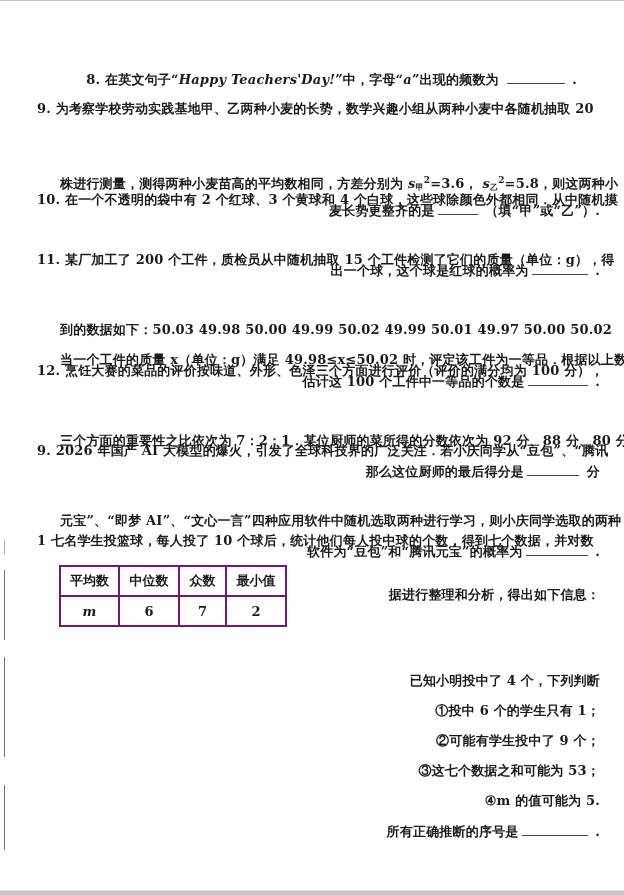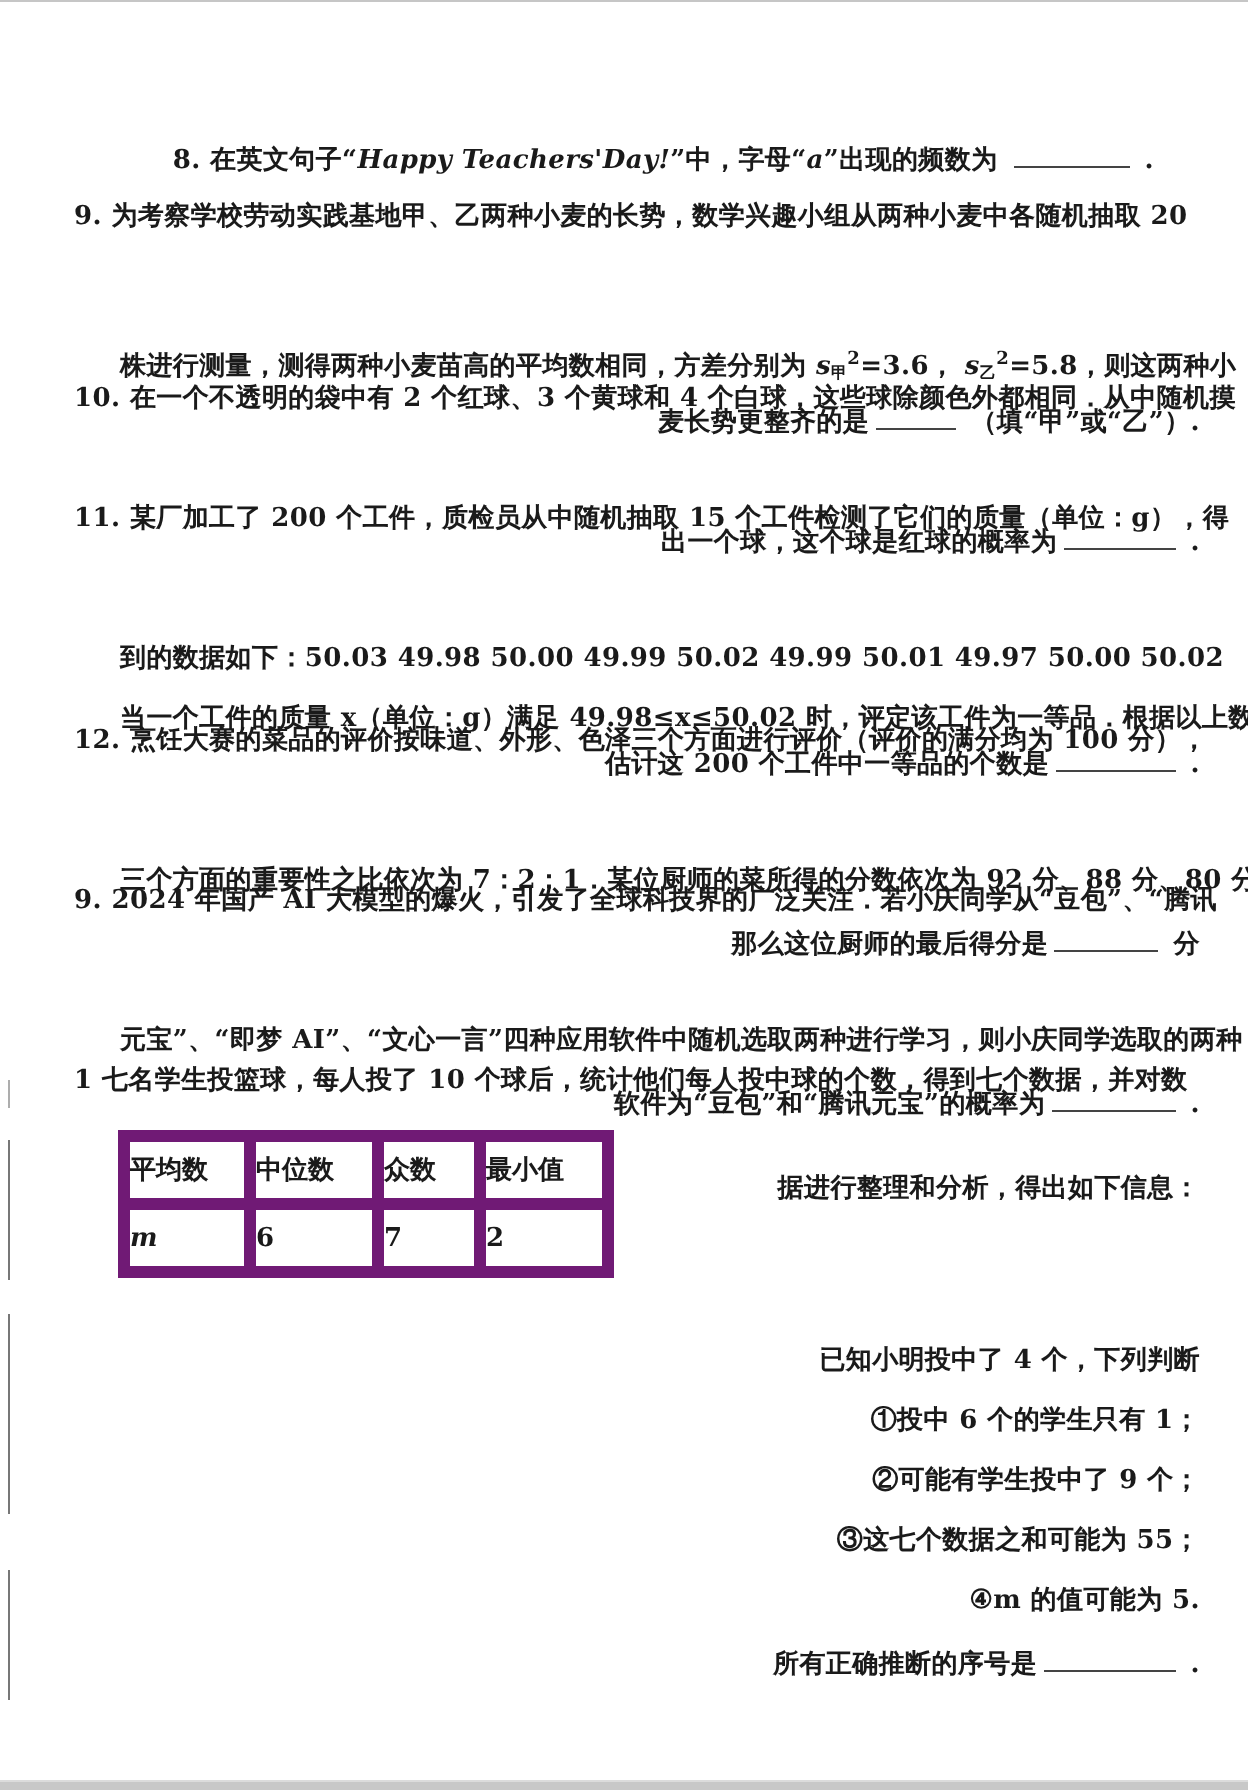--- a/index.html
+++ b/index.html
@@ -8,21 +8,21 @@
     font-family:"DejaVu Serif", "Liberation Serif", serif; color:#1a1a1a;
   }
   .topline { position:absolute; left:0; top:0; width:624px; height:1px; background:#c6c6c6; }
   .bottomband { position:absolute; left:0; bottom:0; width:624px; height:4px; background:#c8c8c8; border-top:1px solid #dcdcdc; }
   .edgemark { position:absolute; left:4px; width:1px; background:#777; }
   .q { position:absolute; left:37px; width:540px; font-size:13px; font-weight:bold; line-height:14px; letter-spacing:0.2px; white-space:nowrap;text-align:right; }
   .indent { left:60px;margin-top:40px; }
   .blank { display:inline-block; border-bottom:1px solid #444; height:11px; vertical-align:baseline; margin:0 3px; }
   .i { font-style:italic; font-weight:bold; }
   table.stats { position:absolute; left:59px; top:565px; border-collapse:collapse; font-size:13px; font-weight:bold; }
-  table.stats td { border:6px solid #701a75; text-align:left; height:28px; padding:0; }
+  table.stats td { border:2px solid #701a75; text-align:center; height:28px; padding:0; }
   .sub { font-size:8px; vertical-align:-2px; }
   .sup { font-size:9px; vertical-align:5px; }
 </style>
 </head>
 <body>
 
 <div class="topline"></div>
 
 <div class="edgemark" style="top:540px;height:14px;opacity:.6"></div>
 <div class="edgemark" style="top:570px;height:70px"></div>
@@ -63,39 +63,39 @@
   <span>11.</span>
   <span>某厂加工了 200 个工件，质检员从中随机抽取 15 个工件检测了它们的质量（单位：g），得</span>
 </div>
 <div class="q indent" style="top:283px">
   <span>到的数据如下：50.03 49.98 50.00 49.99 50.02 49.99 50.01 49.97 50.00 50.02</span>
 </div>
 <div class="q indent" style="top:313px">
   <span>当一个工件的质量 x（单位：g）满足 49.98≤x≤50.02 时，评定该工件为一等品．根据以上数据，</span>
 </div>
 <div class="q indent" style="top:334px">
-  <span>估计这 200 个工件中一等品的个数是</span><span class="blank" style="width:60px"></span>
+  <span>估计这 100 个工件中一等品的个数是</span><span class="blank" style="width:60px"></span>
   <span>.</span>
 </div>
 
 <div class="q" style="top:364px">
   <span>12.</span>
   <span>烹饪大赛的菜品的评价按味道、外形、色泽三个方面进行评价（评价的满分均为 100 分），</span>
 </div>
 <div class="q indent" style="top:394px">
   <span>三个方面的重要性之比依次为 7：2：1．某位厨师的菜所得的分数依次为 92 分、88 分、80 分，</span>
 </div>
 <div class="q indent" style="top:424px">
   <span>那么这位厨师的最后得分是</span><span class="blank" style="width:52px"></span>
   <span>分</span>
 </div>
 
 <div class="q" style="top:444px">
   <span>9.</span>
-  <span>2024 年国产 AI 大模型的爆火，引发了全球科技界的广泛关注．若小庆同学从“豆包”、“腾讯</span>
+  <span>2026 年国产 AI 大模型的爆火，引发了全球科技界的广泛关注．若小庆同学从“豆包”、“腾讯</span>
 </div>
 <div class="q indent" style="top:474px">
   <span>元宝”、“即梦 AI”、“文心一言”四种应用软件中随机选取两种进行学习，则小庆同学选取的两种</span>
 </div>
 <div class="q indent" style="top:504px">
   <span>软件为“豆包”和“腾讯元宝”的概率为</span><span class="blank" style="width:62px"></span>
   <span>.</span>
 </div>
 
 <div class="q" style="top:534px">
@@ -126,21 +126,21 @@
 <div class="q indent" style="top:634px">
   <span>已知小明投中了 4 个，下列判断</span>
 </div>
 <div class="q indent" style="top:664px">
   <span>①投中 6 个的学生只有 1；</span>
 </div>
 <div class="q indent" style="top:694px">
   <span>②可能有学生投中了 9 个；</span>
 </div>
 <div class="q indent" style="top:724px">
-  <span>③这七个数据之和可能为 55；</span>
+  <span>③这七个数据之和可能为 53；</span>
 </div>
 <div class="q indent" style="top:754px">
   <span>④m 的值可能为 5.</span>
 </div>
 <div class="q indent" style="top:784px">
   <span>所有正确推断的序号是</span><span class="blank" style="width:66px"></span>
   <span>.</span>
 </div>
 
 <div class="bottomband"></div>

